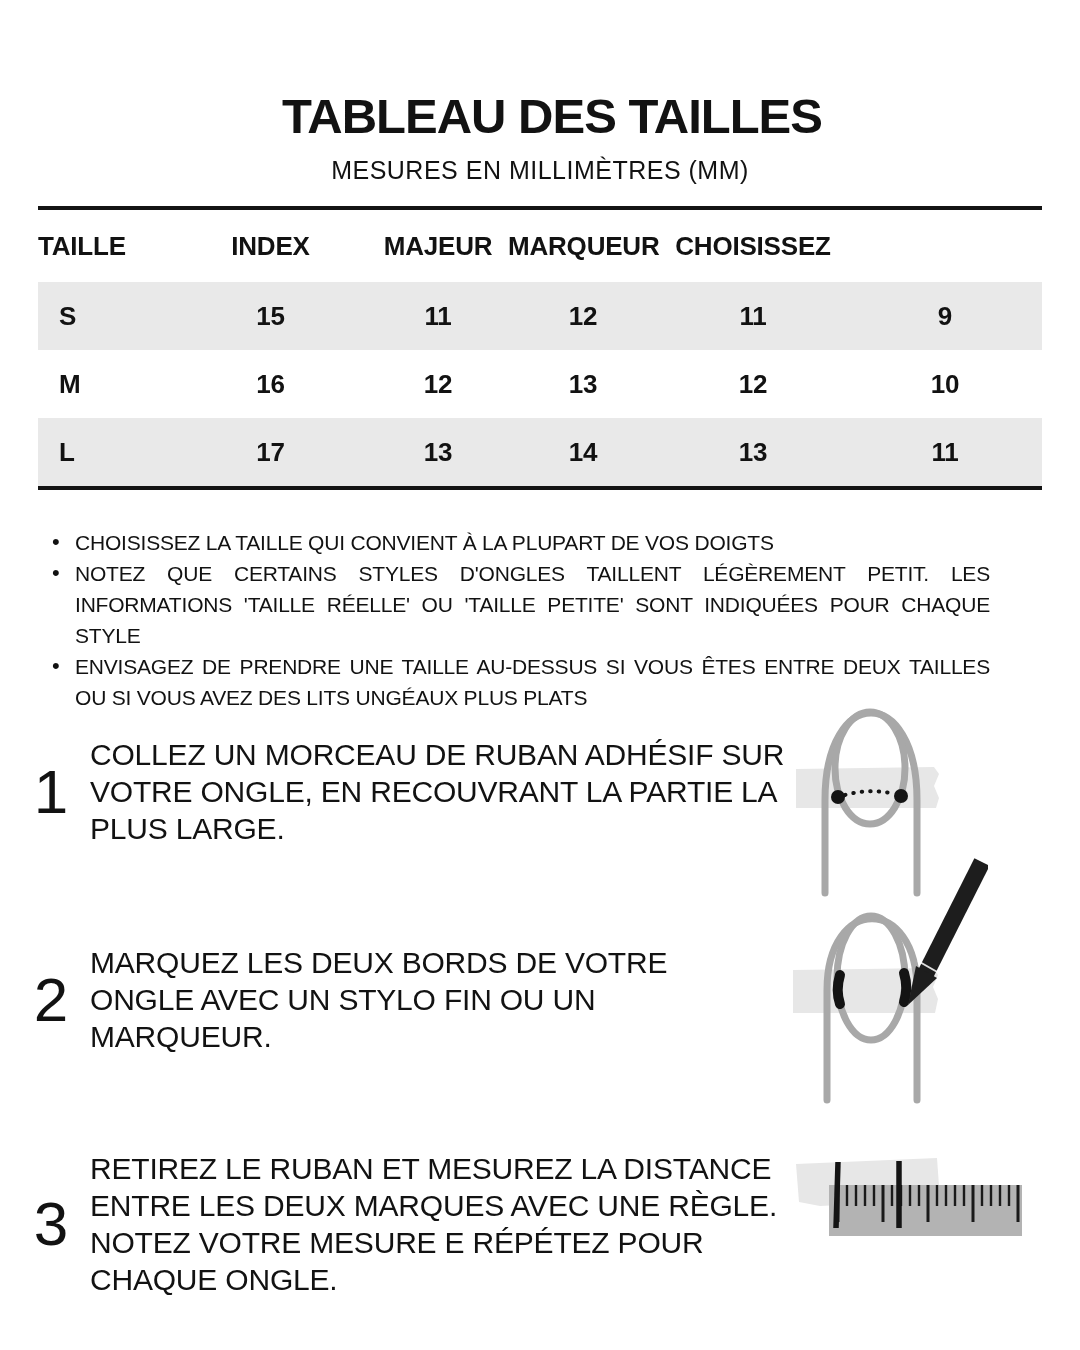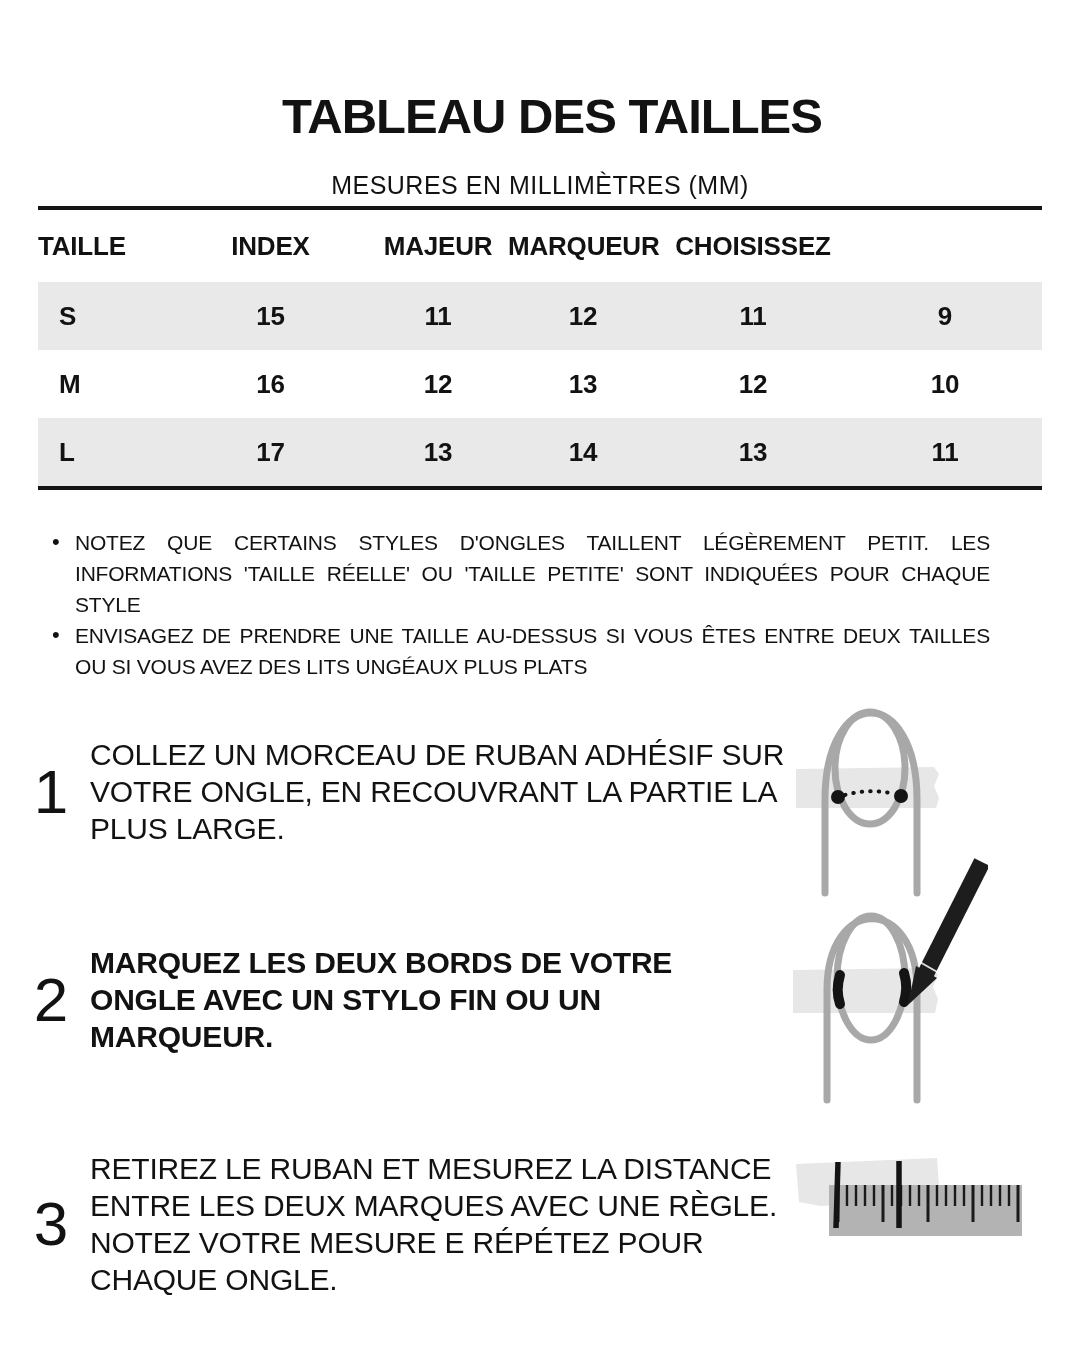--- a/index.html
+++ b/index.html
@@ -8,21 +8,21 @@
     background:#ffffff; color:#121212;
     font-family:"Liberation Sans", sans-serif;
     overflow:hidden;
   }
   .page-title {
     position:absolute; top:76px; left:0; width:100%;
     text-align:center; font-size:49px; font-weight:700; letter-spacing:-1px;
     margin:12px;
   }
   .page-subtitle {
-    position:absolute; top:171px; left:0; width:100%;
+    position:absolute; top:156px; left:0; width:100%;
     text-align:center; font-size:25px; font-weight:400; letter-spacing:0.5px;
   }
   .size-table {
     position:absolute; top:206px; left:38px; width:1004px;
     border-top:4px solid #141414; border-bottom:4px solid #141414;
   }
   .t-row {
     display:grid;
     grid-template-columns:135px 195px 140px 150px 190px auto;
     align-items:center;
@@ -52,21 +52,21 @@
   }
 
   .step { position:absolute; left:28px; display:flex; align-items:center; gap:16px; }
   .step-number {
     flex:0 0 auto; width:46px; text-align:center;
     font-size:62px; font-weight:400; line-height:1;
   }
   .step-text { font-size:30px; line-height:37px; letter-spacing:-0.2px; width:700px; }
   #step-1 { top:736px; }
   #step-2 { top:944px; }
-  #step-2 .step-text { width:600px;font-weight:bold; }
+  #step-2 .step-text { width:600px; }
   #step-3 { top:1150px; }
 
   .illus { position:absolute; }
   #illus-1 { left:788px; top:704px; }
   #illus-2 { left:788px; top:855px; }
   #illus-3 { left:790px; top:1150px; }
 </style>
 </head>
 <body>
 
@@ -101,20 +101,21 @@
     <div class="cell first">L</div>
     <div class="cell">17</div>
     <div class="cell">13</div>
     <div class="cell">14</div>
     <div class="cell">13</div>
     <div class="cell">11</div>
   </div>
 </div>
 
 <ul class="notes">
+  <li><span>CHOISISSEZ LA TAILLE QUI CONVIENT À LA PLUPART DE VOS DOIGTS</span></li>
   <li><span>NOTEZ QUE CERTAINS STYLES D'ONGLES TAILLENT LÉGÈREMENT PETIT. LES INFORMATIONS 'TAILLE RÉELLE' OU 'TAILLE PETITE' SONT INDIQUÉES POUR CHAQUE STYLE</span></li>
   <li><span>ENVISAGEZ DE PRENDRE UNE TAILLE AU-DESSUS SI VOUS ÊTES ENTRE DEUX TAILLES OU SI VOUS AVEZ DES LITS UNGÉAUX PLUS PLATS</span></li>
 </ul>
 
 <div class="step" id="step-1">
   <div class="step-number">1</div>
   <div class="step-text">COLLEZ UN MORCEAU DE RUBAN ADHÉSIF SUR VOTRE ONGLE, EN RECOUVRANT LA PARTIE LA PLUS LARGE.</div>
 </div>
 
 <div class="step" id="step-2">

